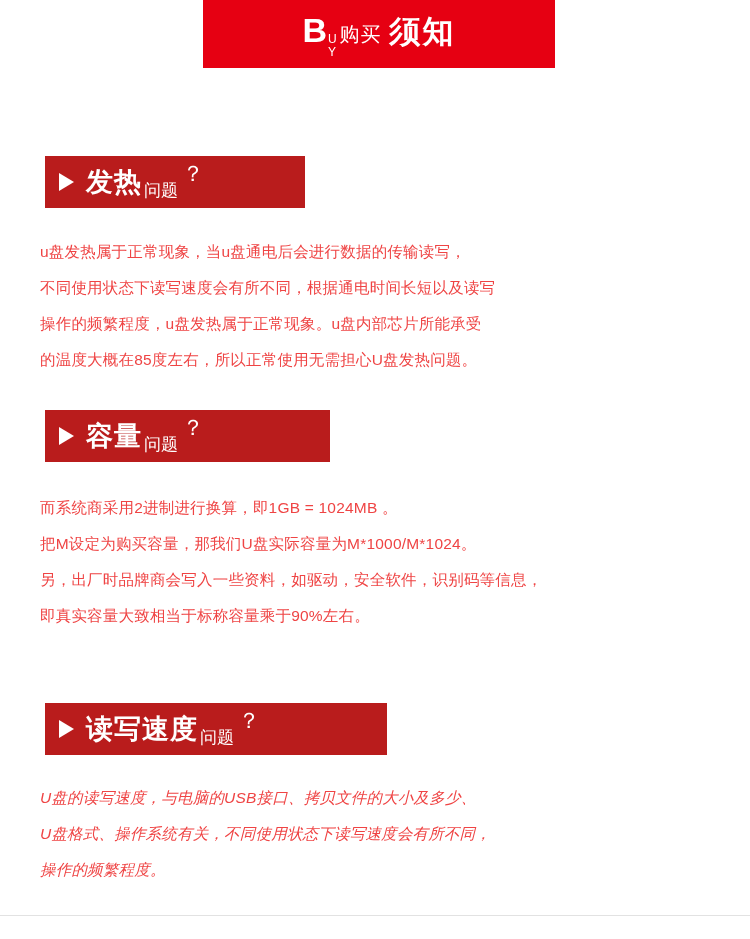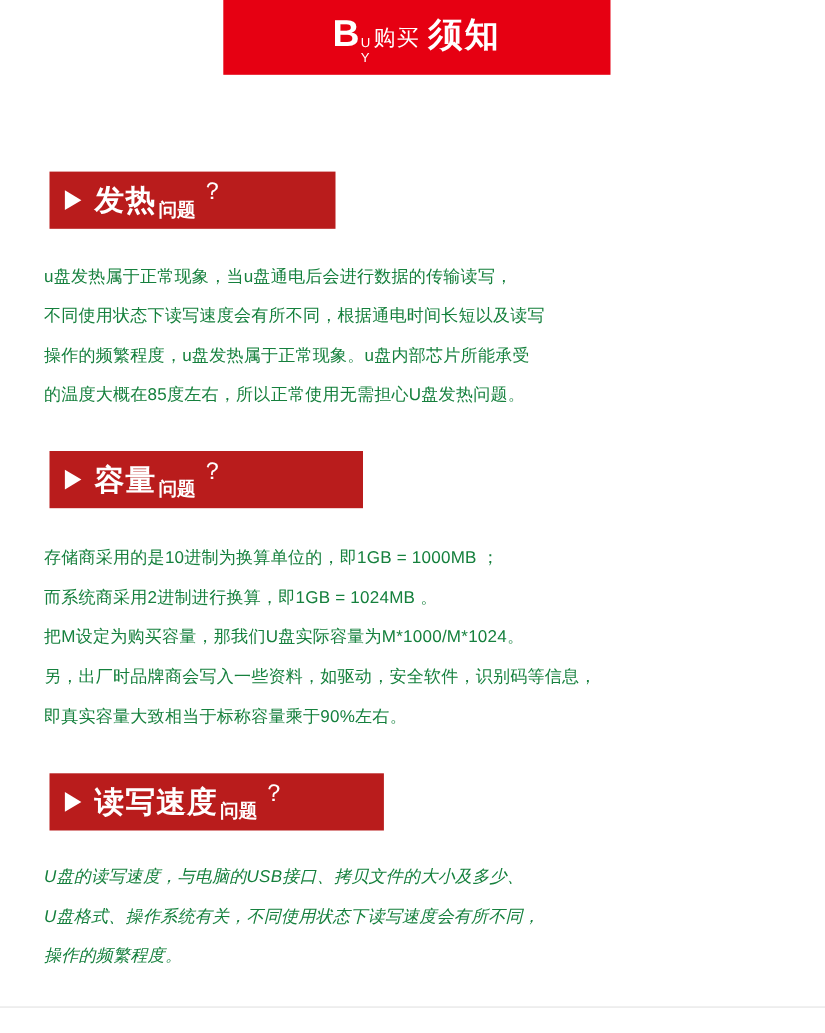--- a/index.html
+++ b/index.html
@@ -93,45 +93,45 @@
     margin-right: 12px;
     flex: none;
   }
   .tag .tag-main {
     font-size: 27px;
     font-weight: bold;
     letter-spacing: 1px;
   }
   .tag .tag-sub {
     font-size: 17px;
-    font-weight: bold;
+    font-weight: normal;
     margin-left: 2px;
     align-self: flex-end;
     position: relative;
     bottom: 6px;
   }
   .tag .tag-q {
     font-size: 22px;
     font-weight: normal;
     margin-left: 4px;
     align-self: flex-start;
     position: relative;
     top: 3px;
   }
 
   .tag-heat     { left: 45px; top: 156px; width: 260px; }
   .tag-capacity { left: 45px; top: 410px; width: 285px; }
-  .tag-speed    { left: 45px; top: 703px; width: 304px; }
+  .tag-speed    { left: 45px; top: 703px; width: 342px; }
 
   
   .para {
     position: absolute;
     font-size: 15.5px;
     line-height: 36px;
-    color: #15803d;
+    color: #ef4444;
     letter-spacing: 0.2px;
   }
   .para p {
     margin: 0;
     white-space: pre;
   }
   .para-heat     { left: 40px; top: 234px; width: 670px; }
   .para-capacity { left: 40px; top: 490px; width: 670px; }
   .para-speed    { left: 40px; top: 780px; width: 670px; font-style: italic; }
 
@@ -175,21 +175,20 @@
     <p>的温度大概在85度左右，所以正常使用无需担心U盘发热问题。</p>
   </div>
 
   <div class="tag tag-capacity">
     <span class="arrow"></span>
     <span class="tag-main">容量</span>
     <span class="tag-sub">问题</span>
     <span class="tag-q">？</span>
   </div>
   <div class="para para-capacity">
-    <p>存储商采用的是10进制为换算单位的，即1GB = 1000MB ；</p>
     <p>而系统商采用2进制进行换算，即1GB = 1024MB 。</p>
     <p>把M设定为购买容量，那我们U盘实际容量为M*1000/M*1024。</p>
     <p>另，出厂时品牌商会写入一些资料，如驱动，安全软件，识别码等信息，</p>
     <p>即真实容量大致相当于标称容量乘于90%左右。</p>
   </div>
 
   <div class="tag tag-speed">
     <span class="arrow"></span>
     <span class="tag-main">读写速度</span>
     <span class="tag-sub">问题</span>

